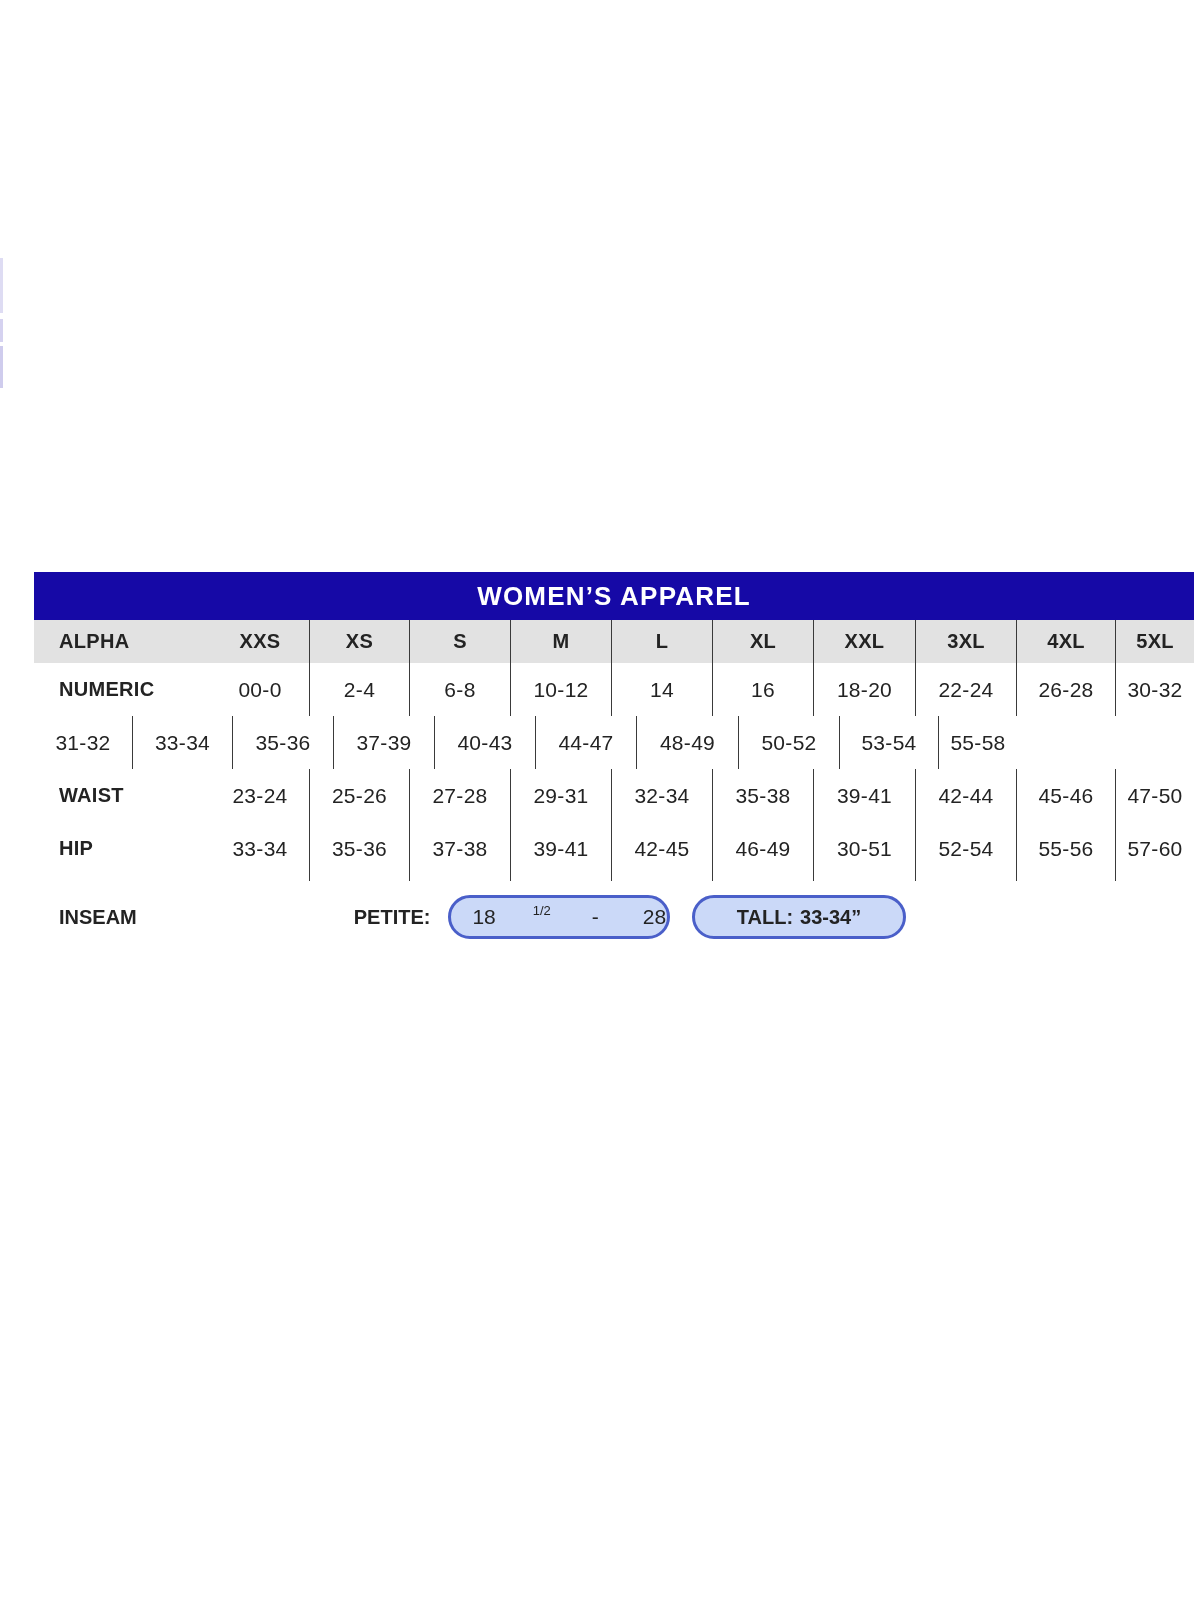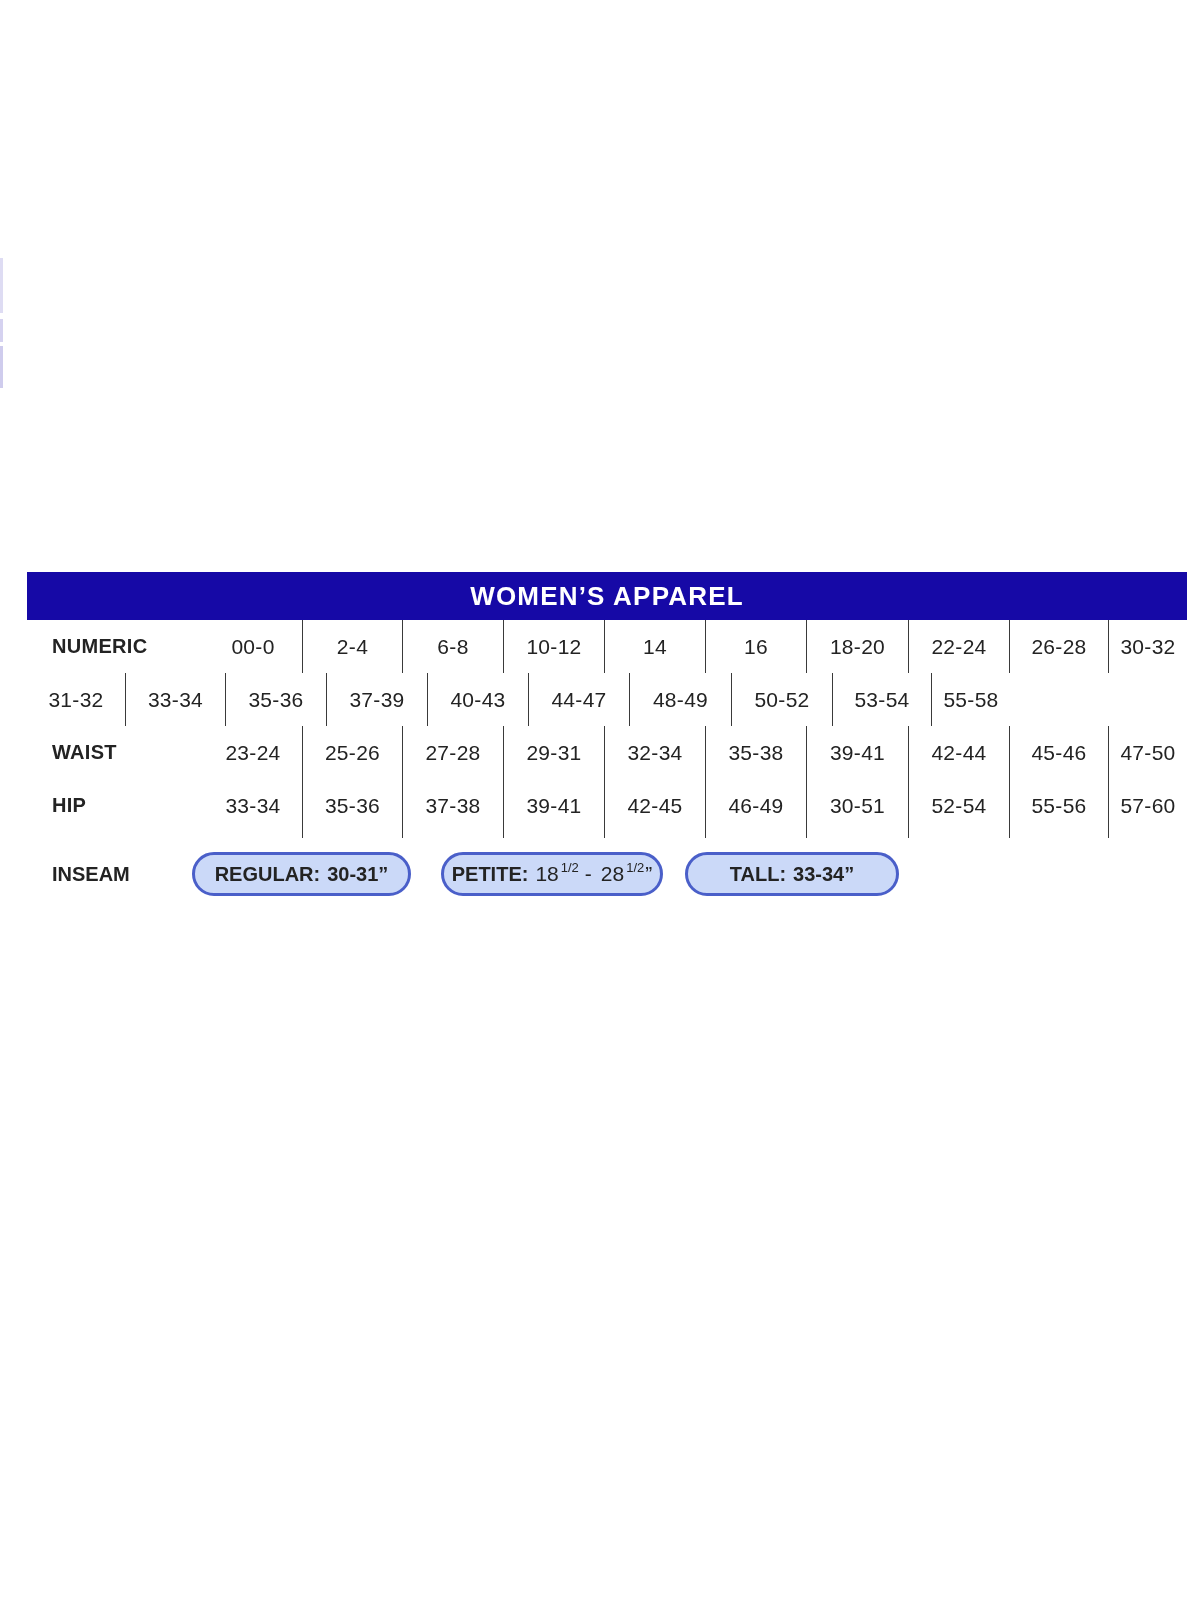--- a/index.html
+++ b/index.html
@@ -17,21 +17,21 @@
   body{
     width:1200px;height:1600px;position:relative;overflow:hidden;
     font-family:"Liberation Sans", sans-serif;color:var(--text);
   }
   
   .edge-frag{position:absolute;left:0;width:3px;background:var(--artifact);}
   .frag-a{top:258px;height:55px;opacity:.55;}
   .frag-b{top:319px;height:23px;opacity:.7;}
   .frag-c{top:346px;height:42px;opacity:.8;}
 
-  .size-table{position:absolute;left:27px;top:572px;width:1160px;}
+  .size-table{position:absolute;left:34px;top:572px;width:1160px;}
   .title-bar{
     height:48px;background:var(--title_bg);color:var(--title_text);
     display:flex;align-items:center;justify-content:center;
   }
   .title-bar .title{font-size:26px;font-weight:700;letter-spacing:1.2px;}
 
   .row{display:flex;width:100%;}
   .header-row{height:43px;background:var(--header_bg);}
   .data-row{height:53px;}
   .tail-row{height:6px;}
@@ -59,21 +59,21 @@
     position:absolute;left:25px;top:0;height:100%;display:flex;align-items:center;
     font-weight:700;font-size:20px;
   }
   .pill{
     position:absolute;top:0;height:44px;border-radius:22px;
     background:var(--pill_bg);border:3px solid var(--pill_border);
     display:flex;align-items:center;justify-content:center;
     font-size:20px;font-weight:700;white-space:nowrap;
   }
   .pill-regular{left:165px;width:219px;}
-  .pill-petite{left:414px;width:222px;}
+  .pill-petite{left:414px;width:222px;gap:35px;}
   .pill-tall{left:658px;width:214px;}
   .pill .pill-value{margin-left:7px;}
   .pill .pnum{margin-left:7px;font-weight:400;font-size:21px;}
   .pill .frac{
     position:relative;top:-7px;margin-left:2px;
     font-weight:400;font-size:13px;letter-spacing:0;
   }
   .pill .pdash{margin:0 2px 0 6px;font-weight:400;font-size:21px;}
   .pill .pquote{font-weight:400;font-size:21px;margin-left:1px;}
 </style>
@@ -83,20 +83,33 @@
 <div class="edge-frag frag-a"></div>
 <div class="edge-frag frag-b"></div>
 <div class="edge-frag frag-c"></div>
 
 <div class="size-table">
 
   <div class="title-bar">
     <div class="title">WOMEN’S APPAREL</div>
   </div>
 
+  <div class="row header-row">
+    <div class="cell label-cell c0">ALPHA</div>
+    <div class="cell c1">XXS</div>
+    <div class="cell c2 vline">XS</div>
+    <div class="cell c3 vline">S</div>
+    <div class="cell c4 vline">M</div>
+    <div class="cell c5 vline">L</div>
+    <div class="cell c6 vline">XL</div>
+    <div class="cell c7 vline">XXL</div>
+    <div class="cell c8 vline">3XL</div>
+    <div class="cell c9 vline">4XL</div>
+    <div class="cell c10 vline">5XL</div>
+  </div>
 
   <div class="row data-row">
     <div class="cell label-cell c0">NUMERIC</div>
     <div class="cell c1">00-0</div>
     <div class="cell c2 vline">2-4</div>
     <div class="cell c3 vline">6-8</div>
     <div class="cell c4 vline">10-12</div>
     <div class="cell c5 vline">14</div>
     <div class="cell c6 vline">16</div>
     <div class="cell c7 vline">18-20</div>
@@ -156,24 +169,20 @@
     <div class="cell c6 vline"></div>
     <div class="cell c7 vline"></div>
     <div class="cell c8 vline"></div>
     <div class="cell c9 vline"></div>
     <div class="cell c10 vline"></div>
   </div>
 
   <div class="inseam-row">
     <div class="inseam-label">INSEAM</div>
 
-    <div class="pill pill-regular">
-      <span class="pill-prefix">REGULAR:</span>
-      <span class="pill-value">30-31”</span>
-    </div>
 
     <div class="pill pill-petite">
       <span class="pill-prefix">PETITE:</span>
       <span class="pnum">18</span>
       <span class="frac">1/2</span>
       <span class="pdash">-</span>
       <span class="pnum">28</span>
       <span class="frac">1/2</span>
       <span class="pquote">”</span>
     </div>

